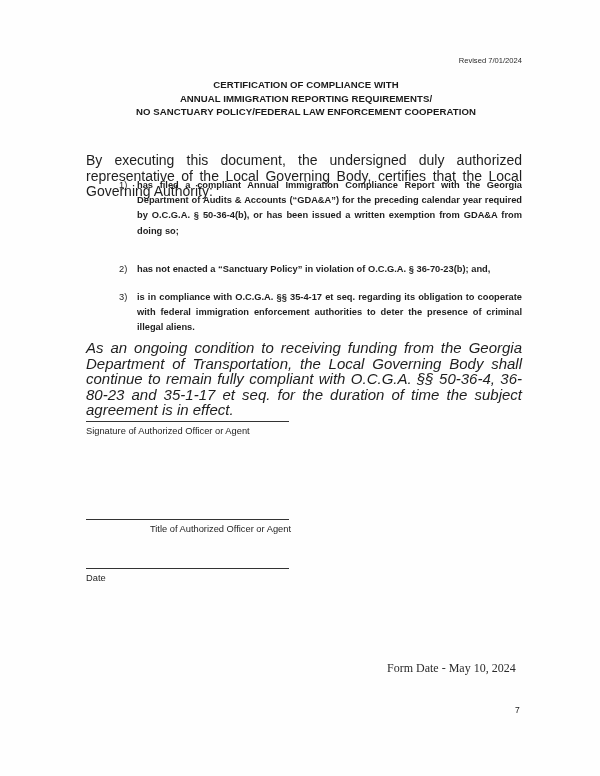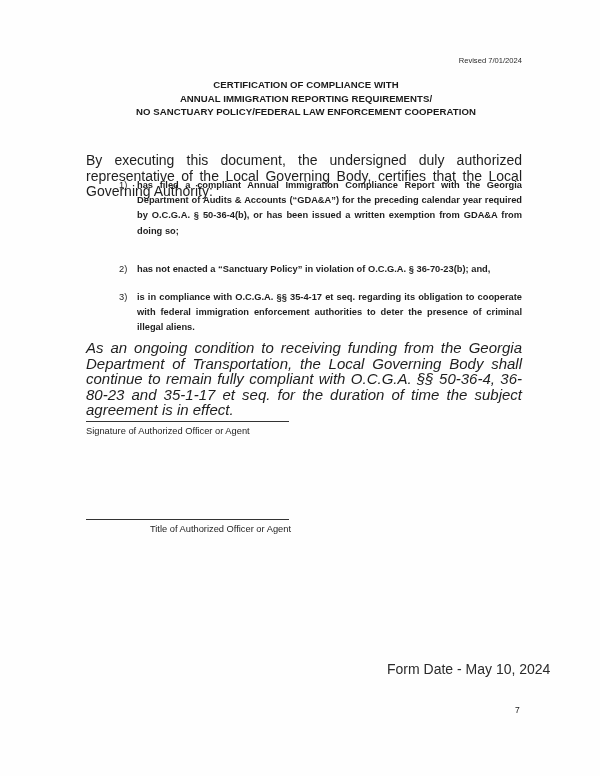--- a/index.html
+++ b/index.html
@@ -97,22 +97,23 @@
       white-space: nowrap;
     }
     .sig1 { top: 421px; }
     .sig2 { top: 470px; }
     .sig3 { top: 519px; text-align: right; }
     .sig4 { top: 568px; }
     .form-date {
       position: absolute;
       top: 661px;
       left: 387px;
-      font-size: 14px;
+      font-size: 12px;
       color: #2a2a2a;
+      font-family: Liberation Serif, serif;
     }
     .page-num {
       position: absolute;
       top: 705px;
       left: 515px;
       font-size: 8.5px;
       color: #1a1a1a;
     }
   </style>
 </head>
@@ -151,18 +152,22 @@
     <div class="sig-line"></div>
     <div class="sig-label">Signature of Authorized Officer or Agent</div>
   </div>
 
 
   <div class="sig-block sig3">
     <div class="sig-line"></div>
     <div class="sig-label">Title of Authorized Officer or Agent</div>
   </div>
 
+  <div class="sig-block sig4">
+    <div class="sig-line"></div>
+    <div class="sig-label">Date</div>
+  </div>
 
   <div class="form-date">Form Date - May 10, 2024</div>
 
   <div class="page-num">7</div>
 
 </div>
 
 </body></html>

